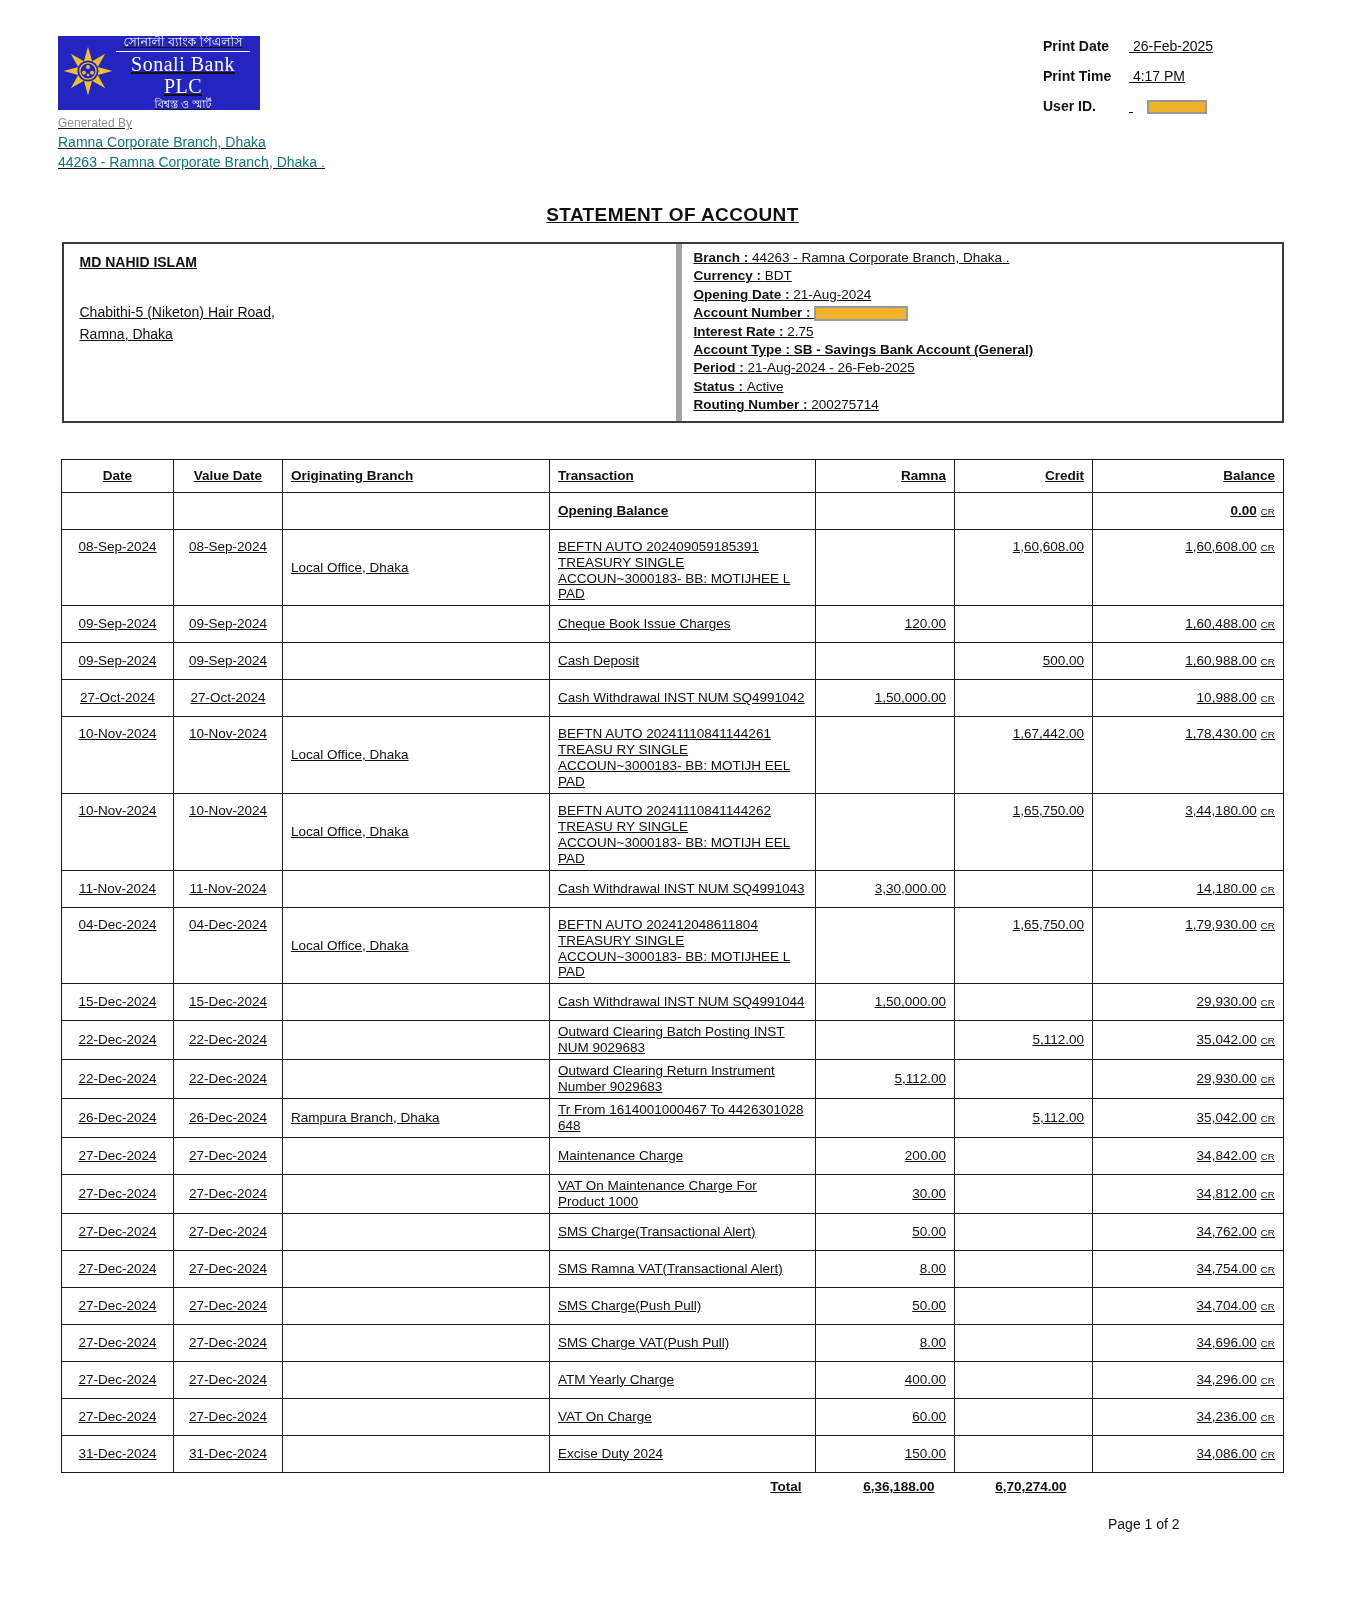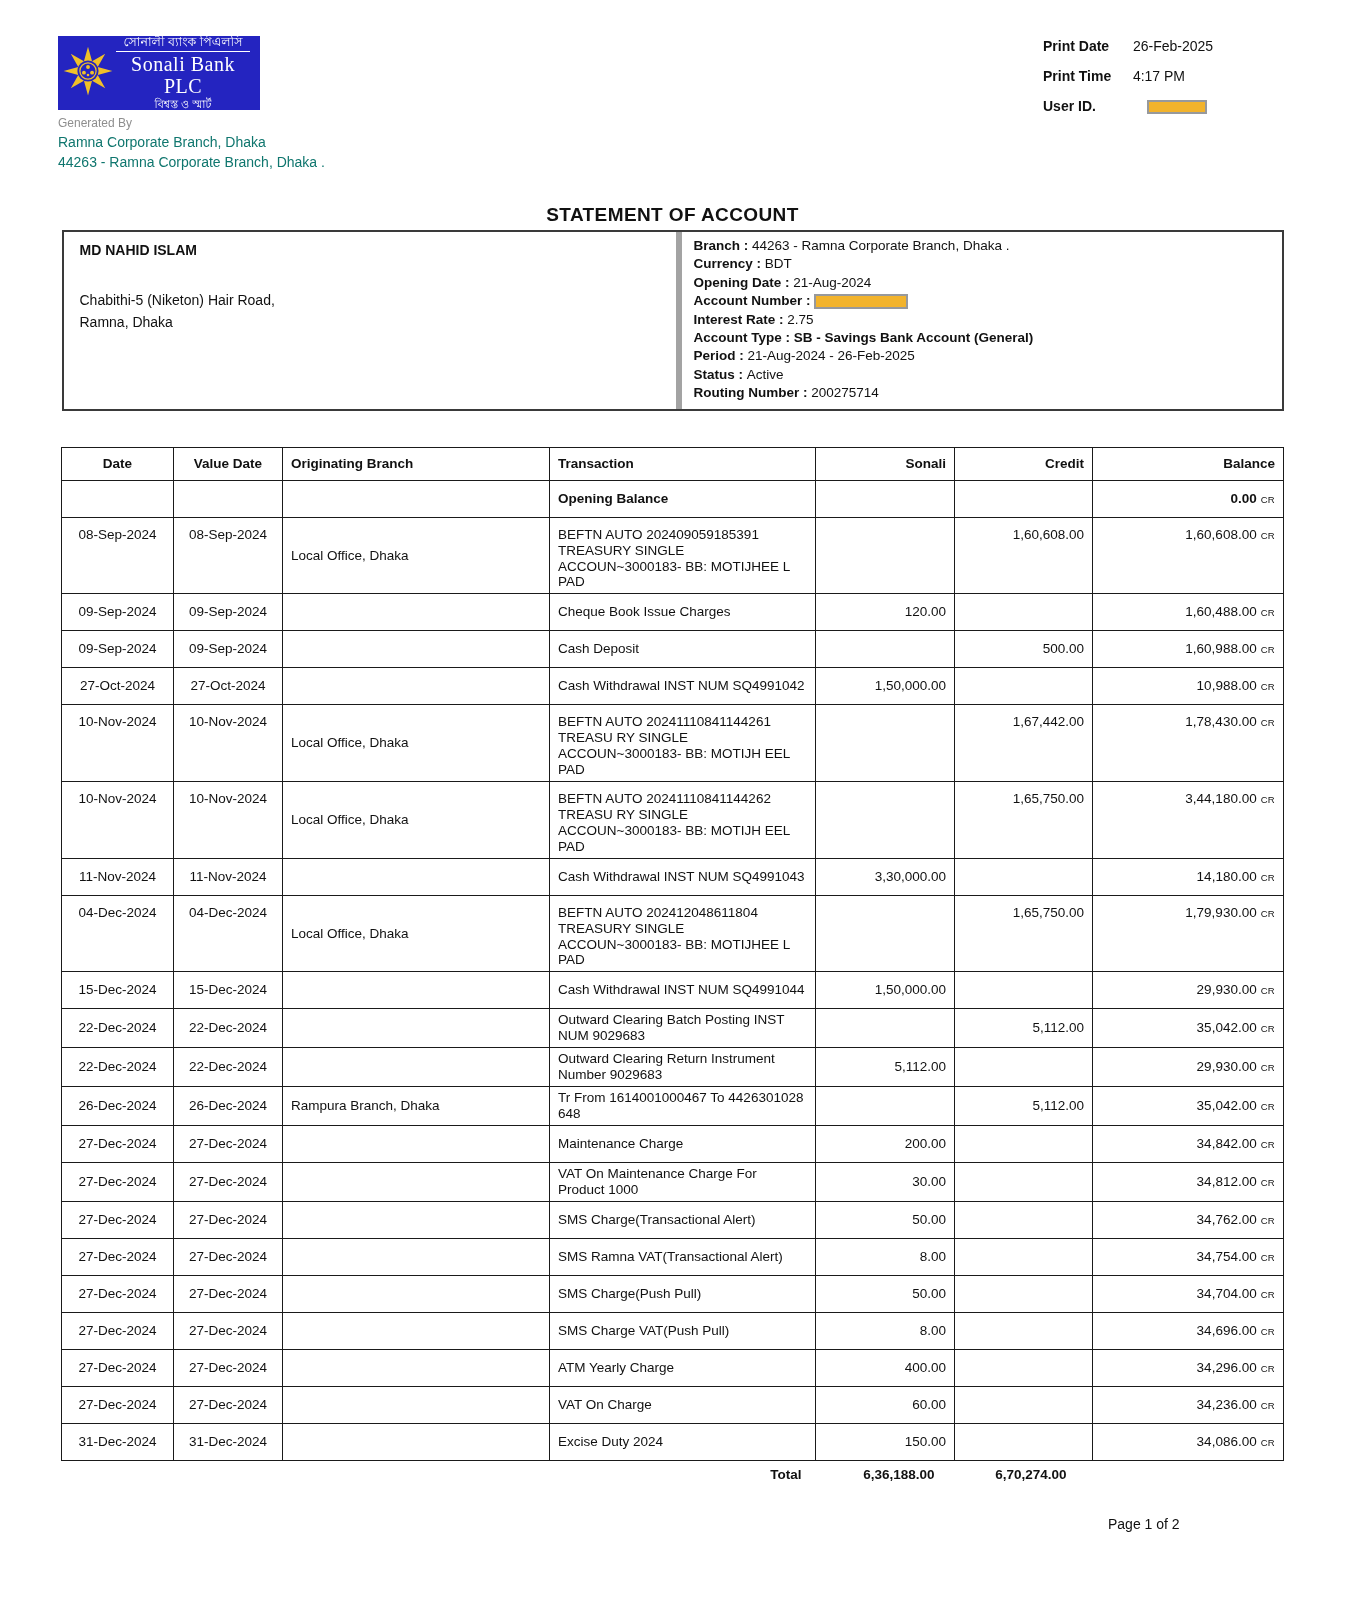--- a/index.html
+++ b/index.html
@@ -1,21 +1,21 @@
 <!DOCTYPE html>
 <html><head>
 <meta charset="utf-8">
 <style>
   * { box-sizing: border-box; }
   html,body { margin:0; padding:0; background:#ffffff; }
   body {
     width:1345px; height:1600px; overflow:hidden;
     font-family:"Liberation Sans", sans-serif; color:#111;
   }
-  .page { position:relative; width:1345px; height:1204px; background:#fff; }
+  .page { position:relative; width:1345px; height:1204px; background:#fff;text-decoration:underline; }
 
   
   .top { display:flex; justify-content:space-between; padding:36px 62px 0 58px; }
   .logo-box {
     width:202px; height:74px; background:#2424c0;
     display:flex; align-items:center; padding:4px 8px 4px 4px;
   }
   .emblem { flex:0 0 52px; }
   .logo-text { flex:1; text-align:center; color:#fff; line-height:1.1; }
   .logo-bn1 { font-size:12.5px; padding-bottom:2px; border-bottom:1px solid #fff; margin:0 2px; }
@@ -29,21 +29,21 @@
   .pi-label { display:inline-block; width:86px; font-weight:bold; }
   .redact { display:inline-block; background:#f2b32c; border:2px solid #97999c; vertical-align:middle; }
   .redact.uid  { width:60px; height:14px; margin-left:14px; }
   .redact.acct { width:94px; height:15px; }
 
   
   .doc-title { text-align:center; font-size:19px; font-weight:bold; letter-spacing:0.4px; margin-top:34px; }
 
   
   .info-box {
-    width:1222px; margin:4px auto 0; border:2px solid #3a3a3a;
+    width:1222px; margin:16px auto 0; border:2px solid #3a3a3a;
     display:flex; min-height:168px;
   }
   .info-left { width:612px; padding:10px 16px; }
   .holder-name { font-weight:bold; font-size:14px; }
   .addr { font-size:14px; line-height:1.55; margin-top:32px; }
   .info-right { flex:1; border-left:6px solid #a3a3a3; padding:5px 12px 6px; }
   .info-line { font-size:13.5px; line-height:18.4px; }
   .info-line b { font-weight:bold; }
 
   
@@ -154,21 +154,21 @@
       <col class="w-debit">
         <col class="w-credit">
         <col class="w-bal">
     </colgroup>
     <thead>
       <tr>
         <th class="al-c">Date</th>
         <th class="al-c">Value Date</th>
         <th class="al-l">Originating Branch</th>
         <th class="al-l">Transaction</th>
-        <th class="al-r">Sonali</th>
+        <th class="al-r">Ramna</th>
         <th class="al-r">Credit</th>
         <th class="al-r">Balance</th>
       </tr>
     </thead>
     <tbody>
 
     <tr class="opening">
           <td class="al-c c-date"></td>
           <td class="al-c c-date"></td>
           <td class="al-l c-branch"></td>

